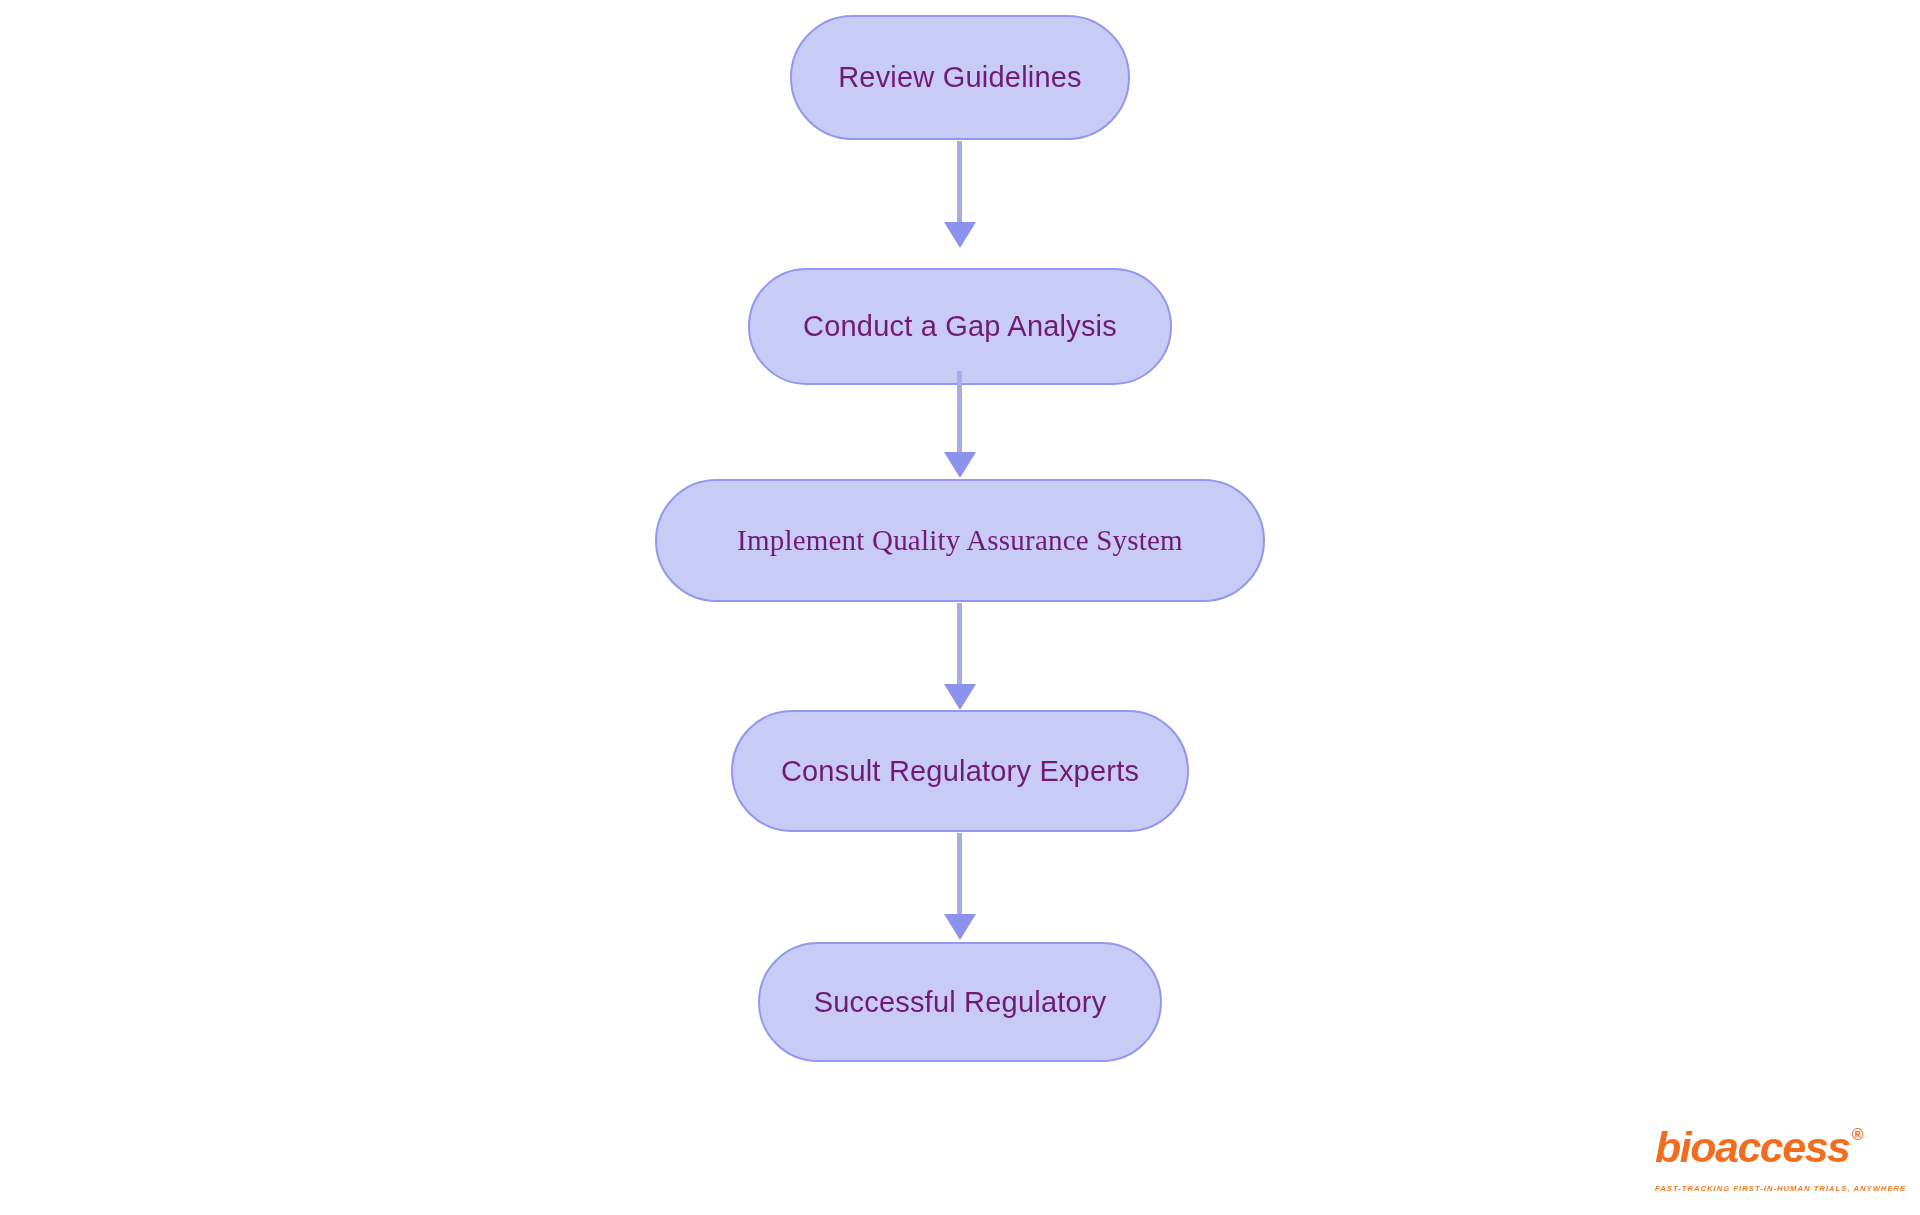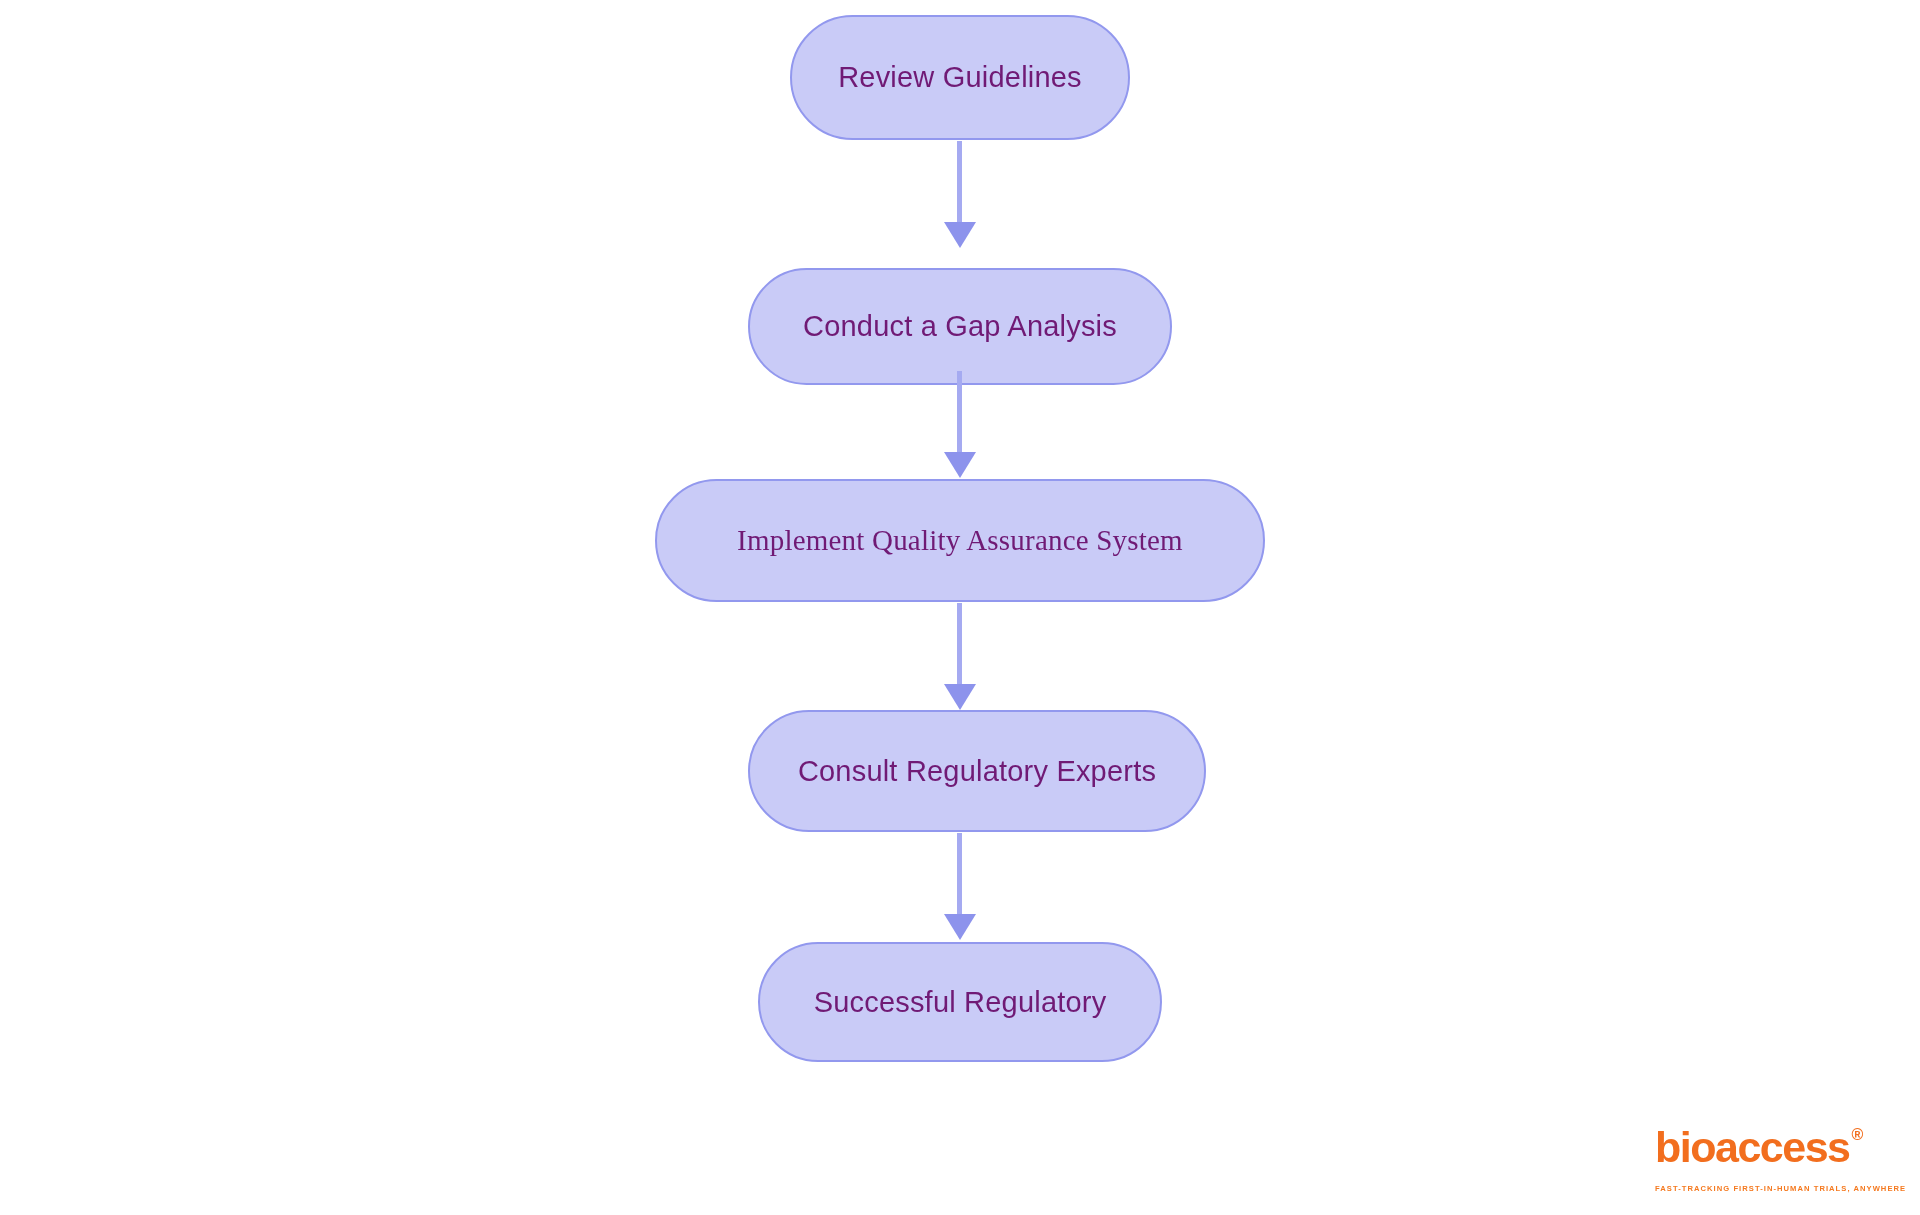--- a/index.html
+++ b/index.html
@@ -28,21 +28,21 @@
     letter-spacing: 0.2px;
     display: flex;
     align-items: center;
     justify-content: center;
     text-align: center;
     white-space: nowrap;
   }
   #node-1 { left: 790px; top: 15px;  width: 340px; height: 125px; }
   #node-2 { left: 748px; top: 268px; width: 424px; height: 117px; }
   #node-3 { left: 655px; top: 479px; width: 610px; height: 123px; font-family: Liberation Serif, serif; }
-  #node-4 { left: 748px; top: 710px; width: 458px; height: 122px; }
+  #node-4 { left: 731px; top: 710px; width: 458px; height: 122px; }
   #node-5 { left: 758px; top: 942px; width: 404px; height: 120px; }
 
   
   .arrow-line {
     position: absolute;
     left: 957px;
     width: 5px;
     height: 82px;
     background: #A5AAF1;
   }
@@ -59,20 +59,21 @@
   #arrow-line-2 { top: 371px; }  #arrow-head-2 { top: 452px; }
   #arrow-line-3 { top: 603px; }  #arrow-head-3 { top: 684px; }
   #arrow-line-4 { top: 833px; }  #arrow-head-4 { top: 914px; }
 
   
   .logo {
     position: absolute;
     left: 1655px;
     top: 1124px;
     color: #F26E1E;
+    font-style: italic;
   }
   .logo-wordmark {
     font-size: 43px;
     font-weight: 700;
     letter-spacing: -1.5px;
     line-height: 1.1;
     white-space: nowrap;
   }
   .logo-reg {
     font-size: 16px;

